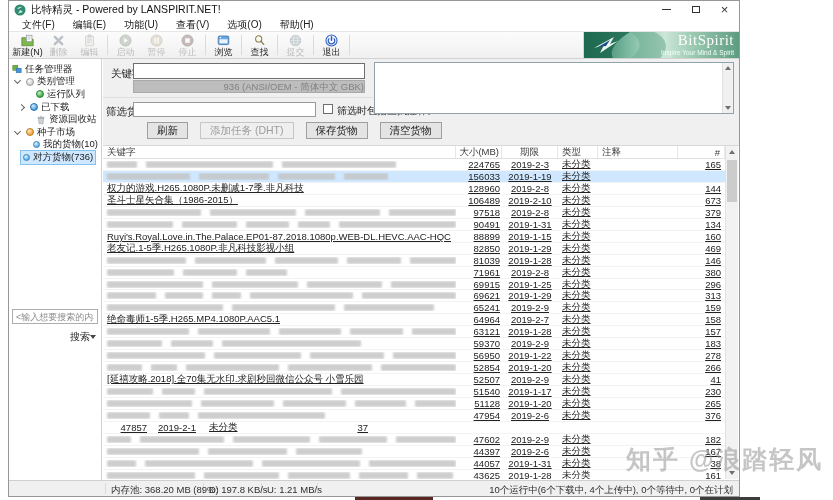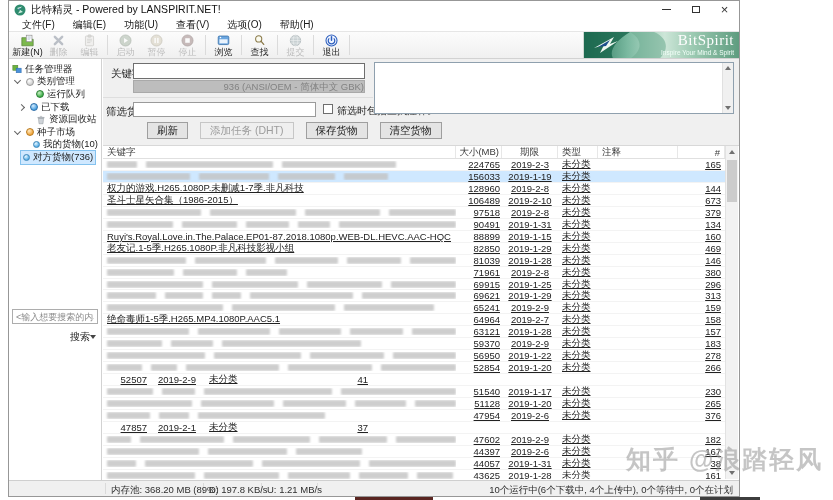--- a/index.html
+++ b/index.html
@@ -626,20 +626,21 @@
                   <span style="width: 109px;"></span>
                 </span>
               </span>
               <span class="c-size">52854</span>
               <span class="c-date">2019-1-20</span>
               <span class="c-type">未分类</span>
               <span class="c-comm"></span>
               <span class="c-cnt">266</span>
             </div>
             <div class="trow">
+              <span class="c-name">[延禧攻略.2018].全70集无水印.求剧秒回微信公众号 小雪乐园</span>
               <span class="c-size">52507</span>
               <span class="c-date">2019-2-9</span>
               <span class="c-type">未分类</span>
               <span class="c-comm"></span>
               <span class="c-cnt">41</span>
             </div>
             <div class="trow">
               <span class="c-name">
                 <span class="blurline">
                   <span style="width: 47px;"></span>

